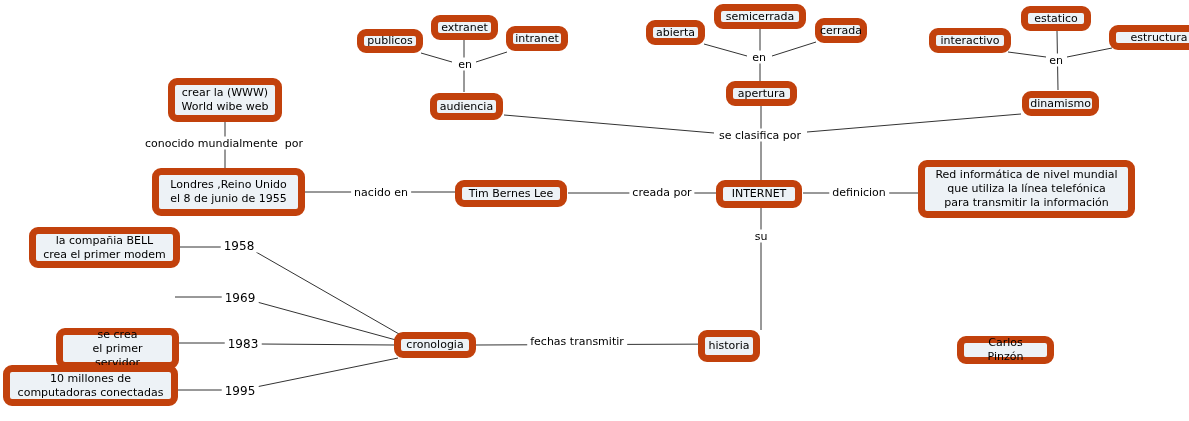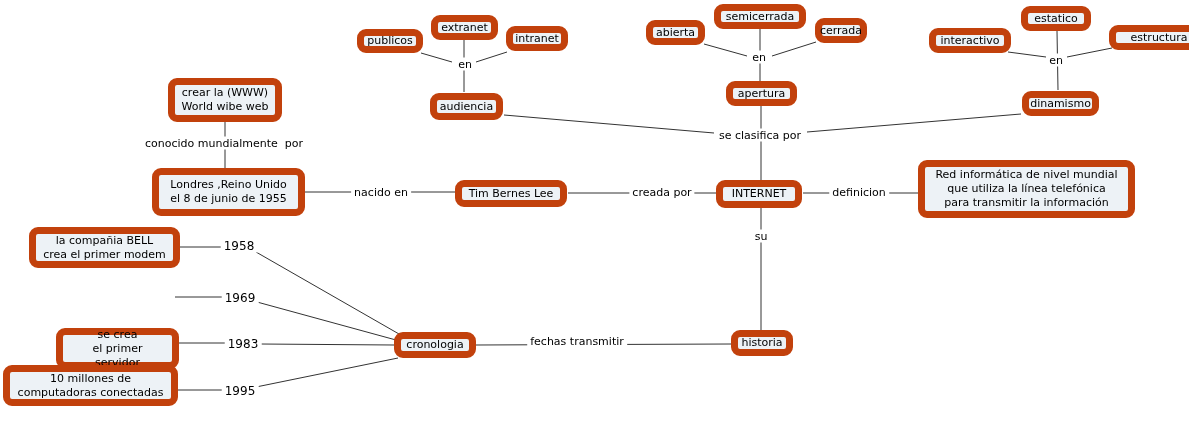--- a/index.html
+++ b/index.html
@@ -121,30 +121,31 @@
   <span class="lbl" style="left:381px;top:192px">nacido en</span>
   <div class="node" style="left:455px;top:180px;width:112px;height:27px">Tim Bernes Lee</div>
   <span class="lbl" style="left:662px;top:192px">creada por</span>
   <div class="node" style="left:716px;top:180px;width:86px;height:28px">INTERNET</div>
   <span class="lbl" style="left:859px;top:192px">definicion</span>
   <div class="node" style="left:918px;top:160px;width:217px;height:58px">Red informática de nivel mundial
 que utiliza la línea telefónica
 para transmitir la información</div>
 
   <span class="lbl" style="left:761px;top:236px">su</span>
-  <div class="node" style="left:731px;top:330px;width:62px;height:26px">historia</div>
+  <div class="node" style="left:698px;top:330px;width:62px;height:32px">historia</div>
   <span class="lbl" style="left:577px;top:341px">fechas transmitir</span>
   <div class="node" style="left:394px;top:332px;width:82px;height:26px">cronologia</div>
 
   <span class="lbl year" style="left:239px;top:246px">1958</span>
   <span class="lbl year" style="left:240px;top:298px">1969</span>
   <span class="lbl year" style="left:243px;top:344px">1983</span>
   <span class="lbl year" style="left:240px;top:391px">1995</span>
 
   <div class="node" style="left:29px;top:227px;width:151px;height:41px">la compañia BELL
 crea el primer modem</div>
   <div class="node" style="left:56px;top:328px;width:123px;height:41px">se crea
 el primer servidor</div>
   <div class="node" style="left:3px;top:365px;width:175px;height:41px">10 millones de
 computadoras conectadas</div>
 
+  <div class="node" style="left:957px;top:336px;width:97px;height:28px">Carlos Pinzón</div>
 
 </div>
 
 </body></html>

